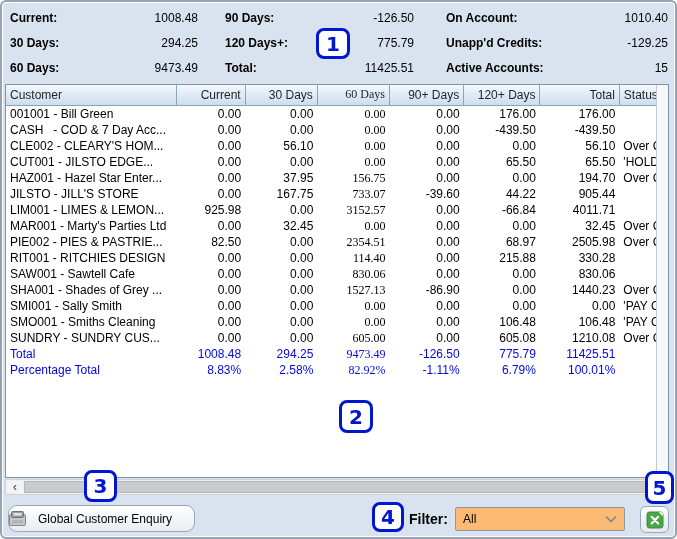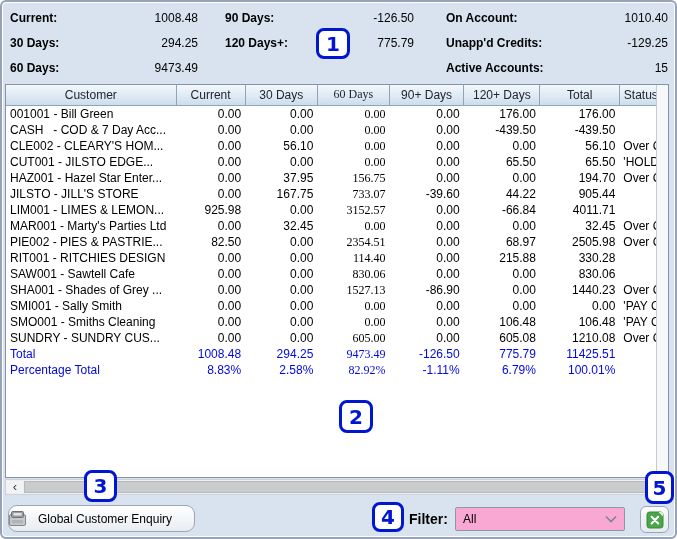--- a/index.html
+++ b/index.html
@@ -21,21 +21,21 @@
   .grid{
     position:absolute;left:3px;top:82px;width:664px;height:394px;box-sizing:border-box;
     background:#fff;border:1px solid #8293a5;display:flex;
   }
   .grid-table-wrap{flex:1;overflow:hidden;}
   table.cust{border-collapse:collapse;table-layout:fixed;width:651px;}
   table.cust th{
     height:20px;box-sizing:border-box;padding:0 4px;font-size:12px;font-weight:normal;color:#20262c;
     background:linear-gradient(#f3f8fc,#cddded);
     border-right:1px solid #8fa3b9;border-bottom:1px solid #8fa3b9;
-    white-space:nowrap;overflow:hidden;text-align:center;
+    white-space:nowrap;overflow:hidden;
   }
   table.cust td{
     height:16px;box-sizing:border-box;padding:0 4px;font-size:12px;color:#000;
     white-space:nowrap;overflow:hidden;line-height:16px;
   }
   table.cust td.c0{white-space:pre;}
   .a-left{text-align:left;}
   .a-right{text-align:right;}
   .c0{width:165px;} .c1{width:67px;} .c2{width:70px;} .c3{width:70px;font-family:Liberation Serif, serif;}
   .c4{width:72px;} .c5{width:74px;} .c6{width:77px;} .c7{width:36px;}
@@ -54,21 +54,21 @@
   
   .enquiry-btn{
     position:absolute;left:6px;top:503px;width:187px;height:27px;box-sizing:border-box;
     border:1px solid #9aa6b6;border-radius:9px;background:linear-gradient(#ffffff,#e8ecf1);
     font-family:"Liberation Sans",sans-serif;font-size:12px;color:#000;
     display:flex;align-items:center;gap:12px;padding:0 0;cursor:pointer;
   }
   .filter-label{position:absolute;left:407px;top:509px;font-size:14px;font-weight:bold;color:#000;}
   .filter-select{
     position:absolute;left:453px;top:505px;width:170px;height:24px;box-sizing:border-box;
-    background:#f9a8d4;border:1px solid #8b98a8;border-radius:2px;font-size:12px;color:#000;
+    background:#fdba74;border:1px solid #8b98a8;border-radius:2px;font-size:12px;color:#000;
     display:flex;align-items:center;justify-content:space-between;padding:0 7px;cursor:pointer;
   }
   .excel-btn{
     position:absolute;left:638px;top:504px;width:29px;height:27px;box-sizing:border-box;
     border:1px solid #9aa6b6;border-radius:6px;background:linear-gradient(#fbfcfd,#e6eaef);
     display:flex;align-items:center;justify-content:center;cursor:pointer;padding:0;
   }
   
   .badge{
     position:absolute;box-sizing:border-box;background:#fff;border:3px solid #0016d0;border-radius:8px;
@@ -102,20 +102,24 @@
         </div>
     </div>
     <div class="sumcol sc2">
       <div class="srow">
           <span class="slabel">90 Days:</span>
           <span class="sval">-126.50</span>
         </div>
       <div class="srow">
           <span class="slabel">120 Days+:</span>
           <span class="sval">775.79</span>
+        </div>
+      <div class="srow">
+          <span class="slabel">Total:</span>
+          <span class="sval">11425.51</span>
         </div>
     </div>
     <div class="sumcol sc3">
       <div class="srow">
           <span class="slabel">On Account:</span>
           <span class="sval">1010.40</span>
         </div>
       <div class="srow">
           <span class="slabel">Unapp'd Credits:</span>
           <span class="sval">-129.25</span>

